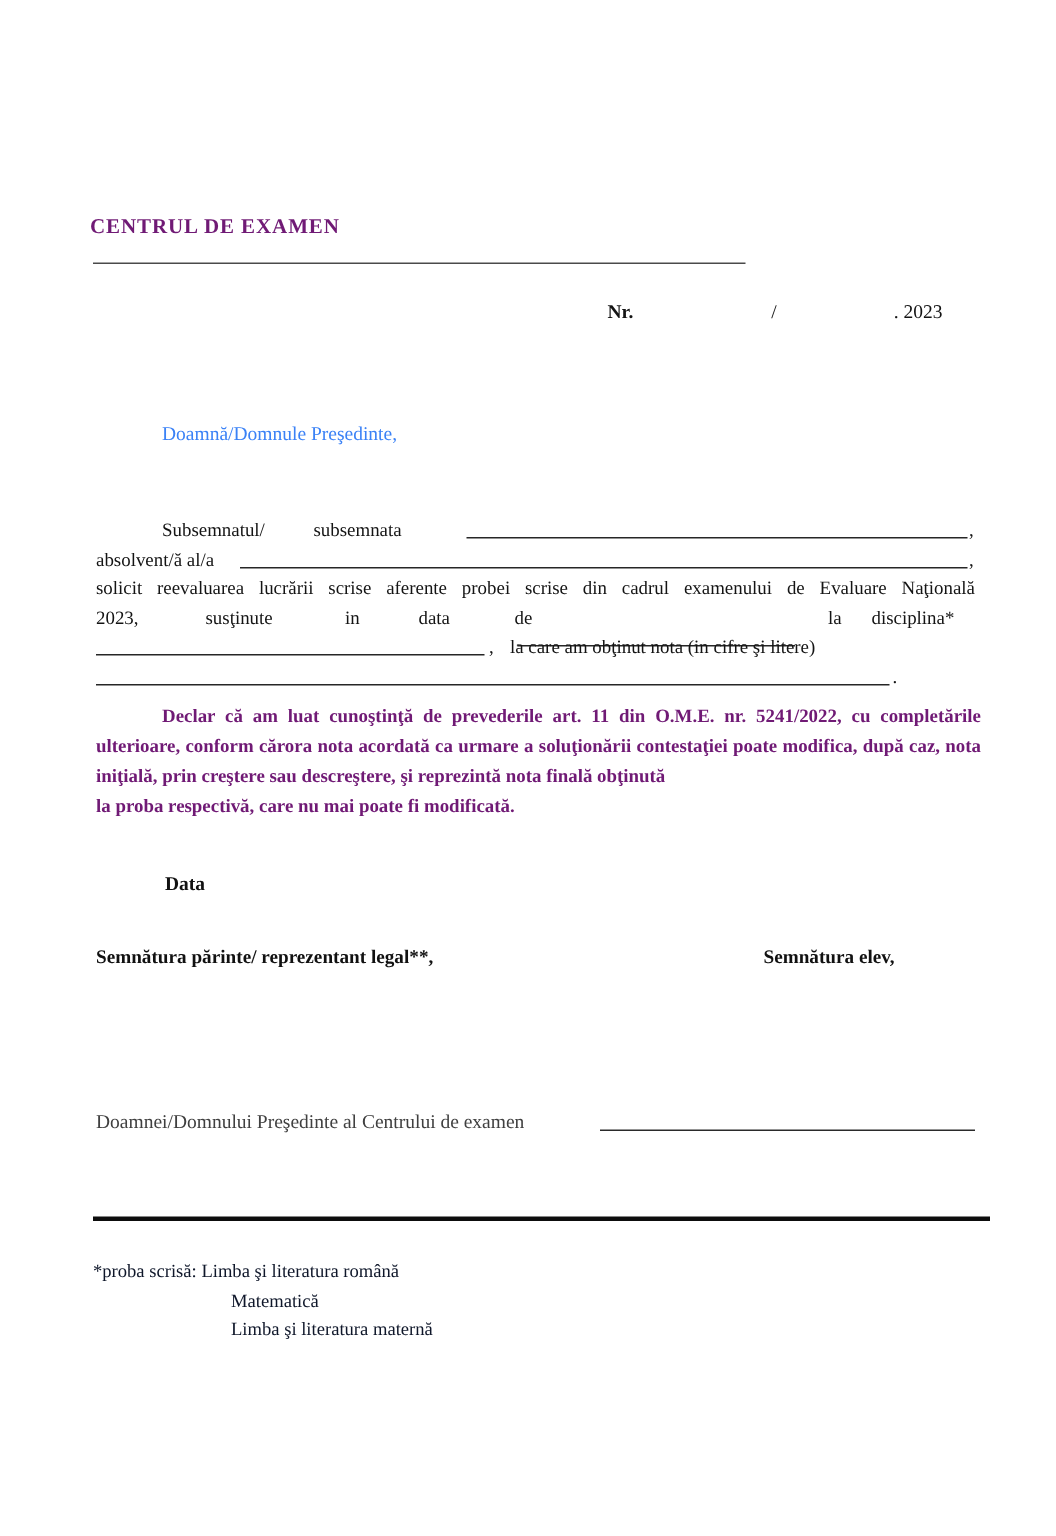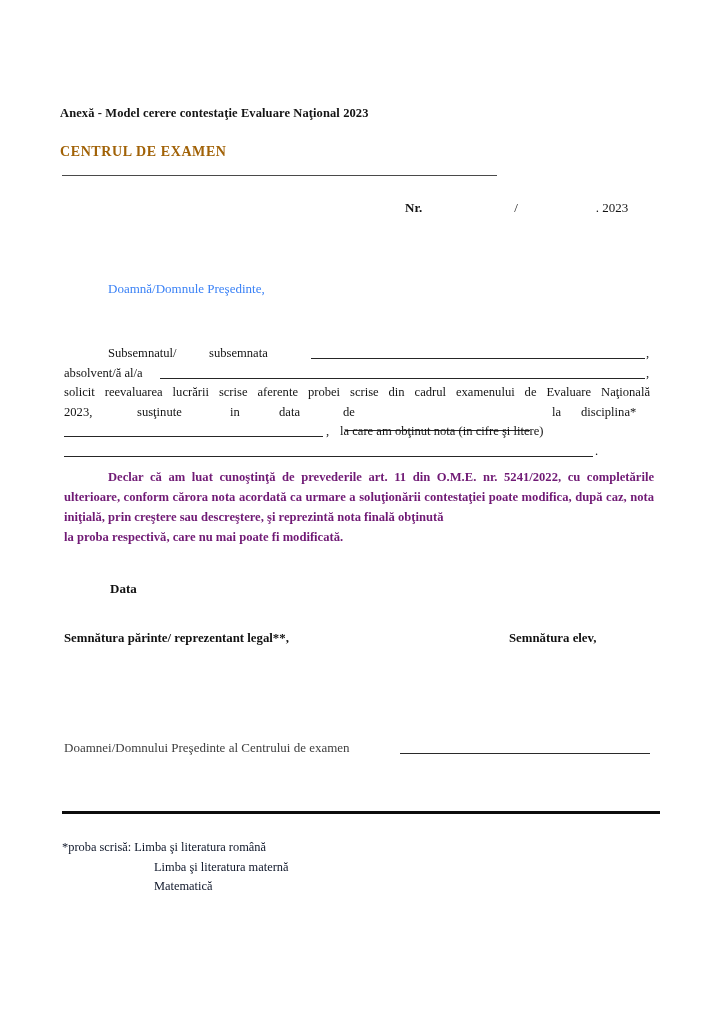--- a/index.html
+++ b/index.html
@@ -29,21 +29,21 @@
     font-size: 12.5px;
     letter-spacing: .1px;
     color: #141414;
   }
   .center-label {
     left: 60px;
     top: 144px;
     font-weight: bold;
     font-size: 14px;
     letter-spacing: .6px;
-    color: #a16207;
+    color: #701a75;
   }
 
   
   .rule {
     position: absolute;
     background: #2a2a2a;
     height: 1px;
   }
   .rule.soft { background: #4a4a4a; height: 1px; }
   .rule.thick { height: 3px; background: #0d0d0d; }
@@ -153,21 +153,20 @@
     font-size: 12.4px;
     line-height: 19.5px;
     color: #141414;
   }
 </style>
 </head>
 <body>
 
 <div class="page">
 
-  <div class="abs doc-title">Anexă - Model cerere contestaţie Evaluare Naţional 2023</div>
 
   <div class="abs center-label">CENTRUL DE EXAMEN</div>
 
   <div class="rule soft" style="left:62px; top:175px; width:435px;"></div>
 
   <div class="abs nr-row">
     <span class="nr-label">Nr.</span><span class="slash">/</span><span class="year">. 2023</span>
   </div>
 
   <div class="abs salutation">Doamnă/Domnule Preşedinte,</div>
@@ -224,18 +223,18 @@
   <div class="abs sig-left">Semnătura părinte/ reprezentant legal**,</div>
   <div class="abs sig-right">Semnătura elev,</div>
 
   <div class="abs addressee">Doamnei/Domnului Preşedinte al Centrului de examen</div>
   <div class="rule" style="left:400px; top:753px; width:250px;"></div>
 
   <div class="rule thick" style="left:62px; top:811px; width:598px;"></div>
 
   <div class="footnote1">
     <span>*proba scrisă: Limba şi literatura română</span>
+    <span class="sub">Matematică</span>
     <span class="sub">Limba şi literatura maternă</span>
-    <span class="sub">Matematică</span>
   </div>
 
 
 </div>
 
 </body></html>

